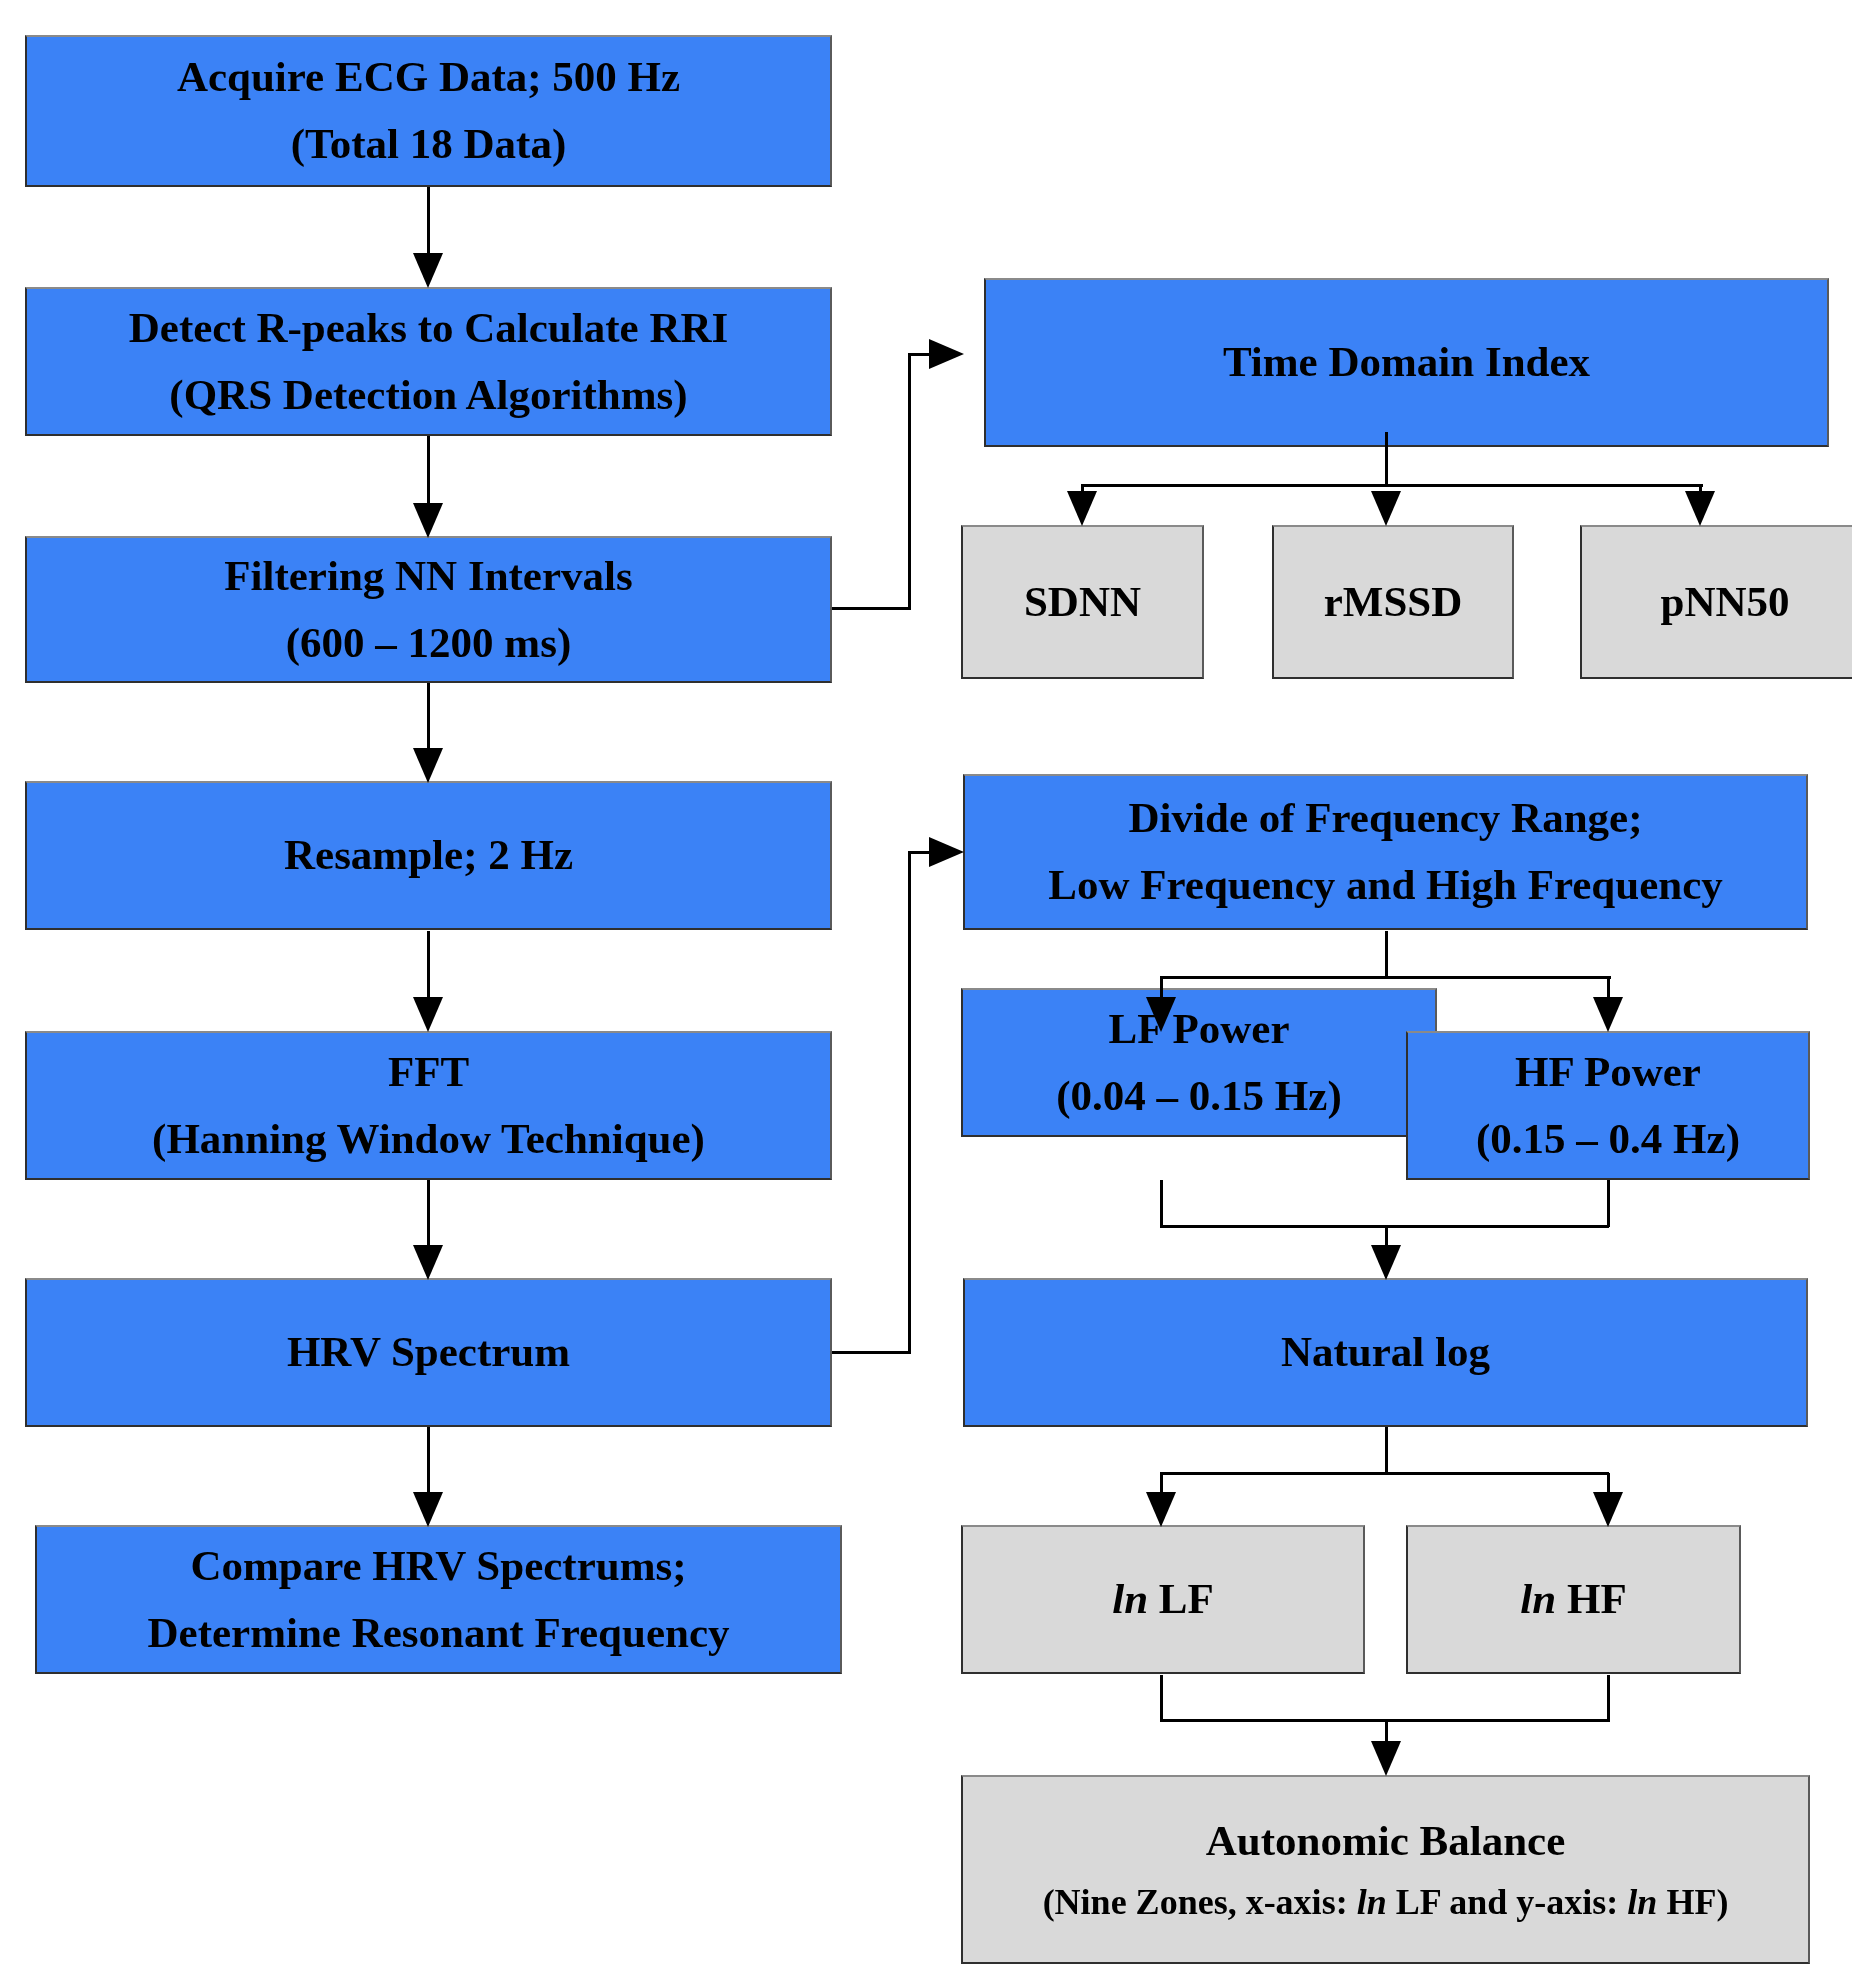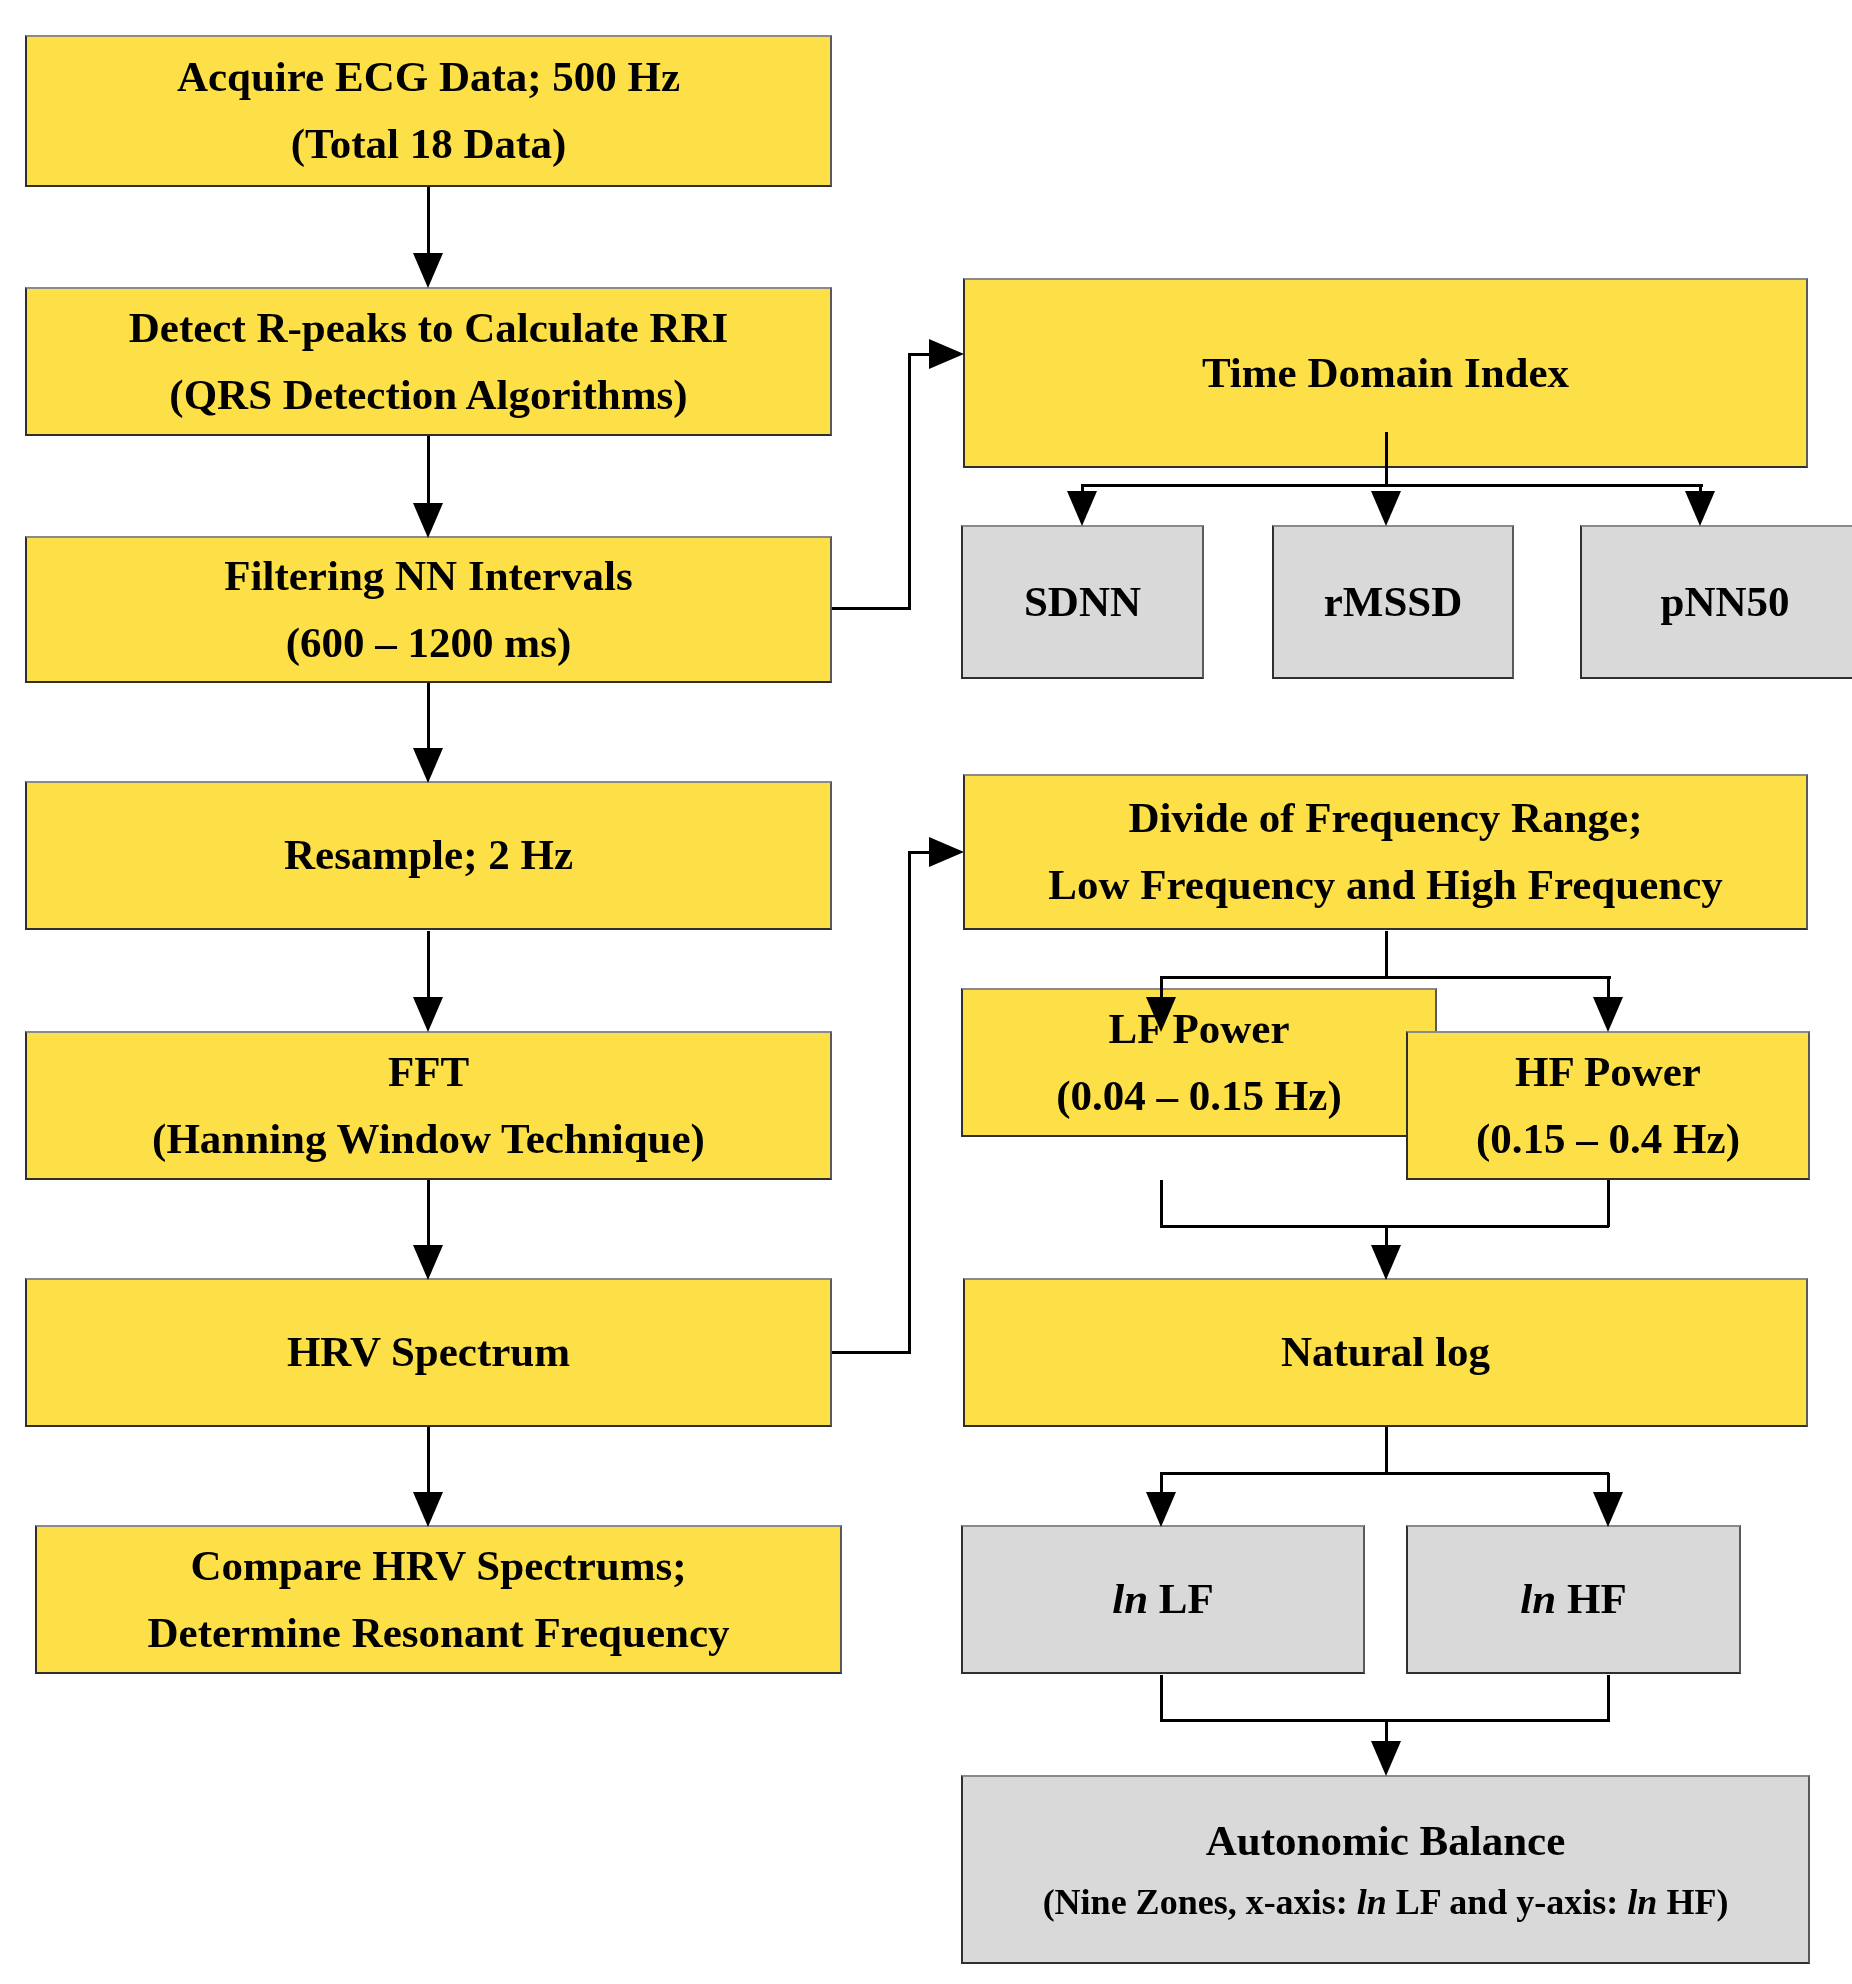--- a/index.html
+++ b/index.html
@@ -1,19 +1,19 @@
 <!DOCTYPE html>
 <html style="font-size:7.5px"><head>
 <meta charset="utf-8">
 <style>
   html,body{margin:0;padding:0;background:#ffffff;}
   #canvas{position:relative;width:1852px;height:1985px;background:#ffffff;overflow:hidden;
           font-family:"Liberation Serif", serif;}
   .node{position:absolute;display:flex;flex-direction:column;align-items:center;justify-content:center;
-        text-align:center;font-weight:bold;color:#000;background:#fde047;
+        text-align:center;font-weight:bold;color:#000;background:#3b82f6;
         border:2.8px solid #2f2f2f;border-top-color:#8a8a8a;border-right-color:#5a5a5a;
         box-sizing:border-box;font-size:43px;line-height:1.55;}
   .node.gray{background:#d9d9d9;}
   .ln{display:block;white-space:nowrap;}
   .ln i{font-style:italic;}
   .small2{font-size:36px;}
   .hline,.vline{position:absolute;background:#000;}
   .arrow-down{position:absolute;width:0;height:0;
               border-left:15.4px solid transparent;border-right:15.4px solid transparent;
               border-top:35px solid #000;}
@@ -52,21 +52,21 @@
 
   <div class="node" style="left:25px;top:1278px;width:807px;height:149px;">
     <span class="ln">HRV Spectrum</span>
   </div>
 
   <div class="node" style="left:35px;top:1525px;width:807px;height:149px;">
     <span class="ln">Compare HRV Spectrums;</span>
     <span class="ln">Determine Resonant Frequency</span>
   </div>
 
-  <div class="node" style="left:963px;top:278px;width:845px;height:190px;">
+  <div class="node" style="left:984px;top:278px;width:845px;height:169px;">
     <span class="ln">Time Domain Index</span>
   </div>
 
   <div class="node gray" style="left:961px;top:525px;width:243px;height:154px;">
     <span class="ln">SDNN</span>
   </div>
   <div class="node gray" style="left:1272px;top:525px;width:242px;height:154px;">
     <span class="ln">rMSSD</span>
   </div>
   <div class="node gray" style="left:1580px;top:525px;width:290px;height:154px;">

